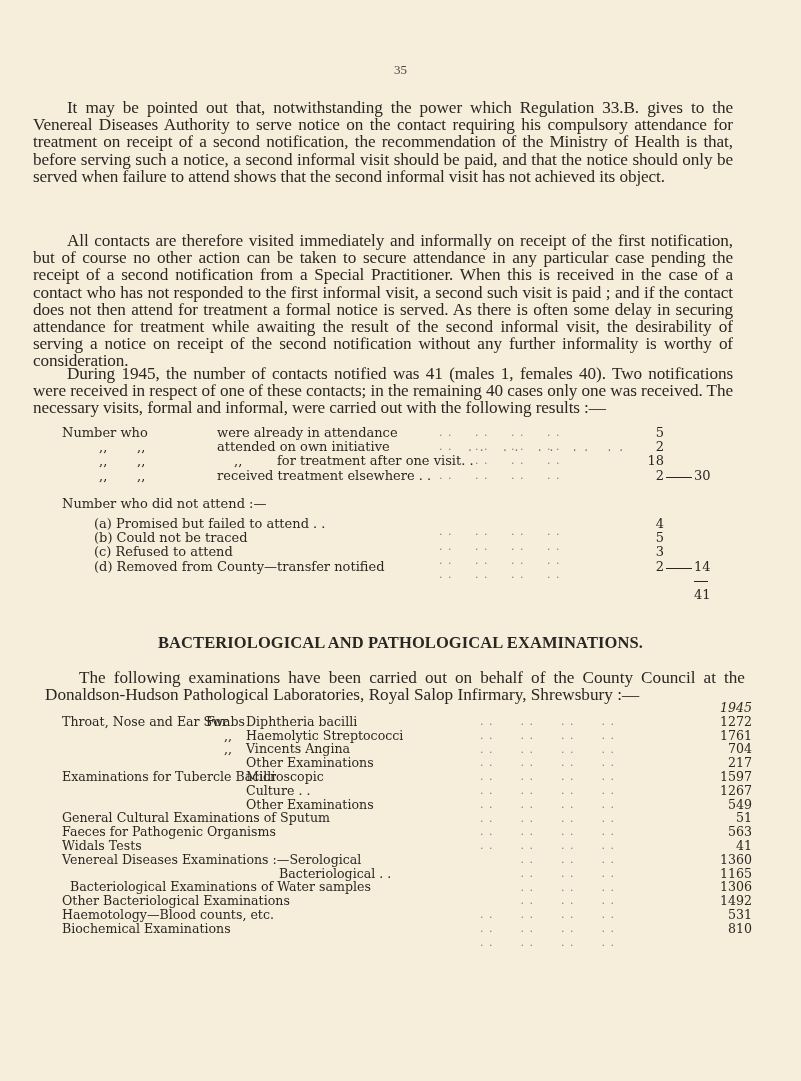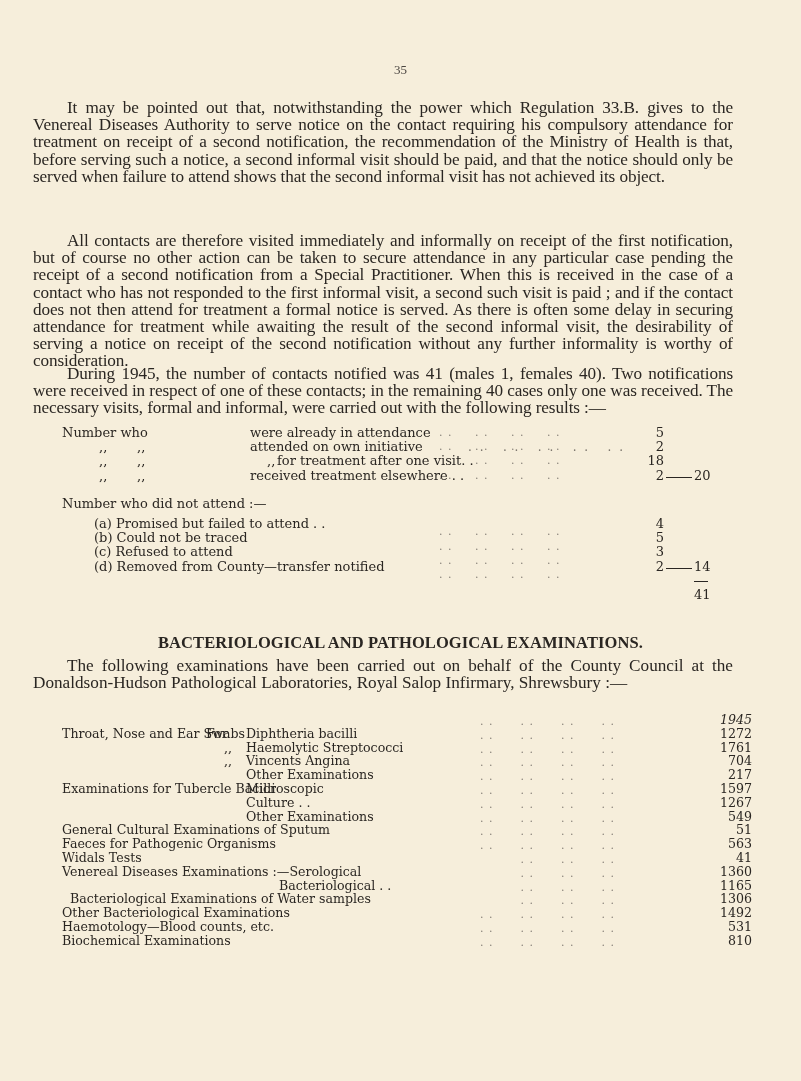--- a/index.html
+++ b/index.html
@@ -26,41 +26,41 @@
 
   .results {
     position: absolute; left: 62px; top: 426px; width: 620px;
     font-size: 14.2px; line-height: 14.2px;
     font-family: "DejaVu Serif", serif;
     font-size: 13px;
   }
   .rrow { position: relative; height: 14.2px; white-space: nowrap; }
   .rrow .c1 { position: absolute; left: 0; }
   .rrow .c2 { position: absolute; left: 95px; }
-  .rrow .c3 { position: absolute; left: 155px; margin-left: 33px; }
+  .rrow .c3 { position: absolute; left: 155px; }
   .rrow .c3b { position: absolute; left: 215px; }
   .rrow .num { position: absolute; right: 298px; text-align: right; width: 30px; }
 
   .heading {
     position: absolute; top: 633px; left: 0; width: 801px;
     text-align: center; font-weight: bold;
     font-family: "Liberation Serif", serif;
     font-size: 16.5px; letter-spacing: 0.1px;
   }
   .intro {
     position: absolute; left: 33px; top: 657px; width: 700px;
     font-size: 17.2px; line-height: 17.2px;
     text-align: justify; text-indent: 34px;
   }
   .exams {
     position: absolute; left: 62px; top: 701px; width: 690px;
     font-family: "DejaVu Serif", serif; font-size: 12.6px; line-height: 13.8px;
   }
   .erow { position: relative; height: 13.8px; white-space: nowrap; }
-  .erow span { position: absolute; margin-top: 12px; }
+  .erow span { position: absolute; }
   .erow .val { right: 0; text-align: right; }
   .erow .year { right: 0; font-style: italic; }
 </style>
 </head>
 <body>
 
 <div class="page-number">35</div>
 
 <p class="para p1" style="margin:0">It may be pointed out that, notwithstanding the power which Regulation 33.B. gives to the Venereal Diseases Authority to serve notice on the contact requiring his compulsory attendance for treatment on receipt of a second notification, the recommendation of the Ministry of Health is that, before serving such a notice, a second informal visit should be paid, and that the notice should only be served when failure to attend shows that the second informal visit has not achieved its object.</p>
 <p class="para p2" style="margin:0">All contacts are therefore visited immediately and informally on receipt of the first notification, but of course no other action can be taken to secure attendance in any particular case pending the receipt of a second notification from a Special Practitioner.  When this is received in the case of a contact who has not responded to the first informal visit, a second such visit is paid ;  and if the contact does not then attend for treatment a formal notice is served.  As there is often some delay in securing attendance for treatment while awaiting the result of the second informal visit, the desirability of serving a notice on receipt of the second notification without any further informality is worthy of consideration.</p>
@@ -85,21 +85,21 @@
     <span class="c3" style="left:172px">,,</span>
     <span class="c3b">for treatment after one visit. .</span>
     <span class="num" style="left:578px;width:24px">18</span>
   </div>
   <div class="rrow">
     <span class="c1" style="left:37px">,,</span>
     <span class="c2" style="left:75px">,,</span>
     <span class="c3">received treatment elsewhere  . .</span>
     <span class="num" style="left:588px;width:14px">2</span>
     <span style="position:absolute;left:604px;top:8px;width:26px;height:1px;background:#2a2622"></span>
-    <span style="position:absolute;left:632px">20</span>
+    <span style="position:absolute;left:632px">30</span>
   </div>
 
   <div style="height:14px"></div>
 
   <div class="rrow">
     <span class="c1">Number who did not attend :—</span>
   </div>
   <div style="height:6px"></div>
 
   <div class="rrow">
@@ -126,21 +126,21 @@
   <div class="rrow">
     <span style="position:absolute;left:632px">41</span>
   </div>
 </div>
 
 <div style="position:absolute;left:468px;top:426px;font-family:'DejaVu Serif',serif;font-size:12px;line-height:14.2px;color:#7a746c;letter-spacing:2px;white-space:pre">
 <span>. .   . .   . .   . .   . .</span>
 </div>
 
 <div class="heading">BACTERIOLOGICAL AND PATHOLOGICAL EXAMINATIONS.</div>
-<p class="intro" style="margin:0">The following examinations have been carried out on behalf of the County Council at the Donaldson-Hudson Pathological Laboratories, Royal Salop Infirmary, Shrewsbury :—</p>
+<p class="intro" style="margin:12px">The following examinations have been carried out on behalf of the County Council at the Donaldson-Hudson Pathological Laboratories, Royal Salop Infirmary, Shrewsbury :—</p>
 
 <div class="exams">
   <div class="erow">
     <span class="year">1945</span>
   </div>
   <div class="erow">
     <span style="left:0">Throat, Nose and Ear Swabs</span>
     <span style="left:144px">For</span>
     <span style="left:184px">Diphtheria bacilli</span>
     <span class="val">1272</span>

